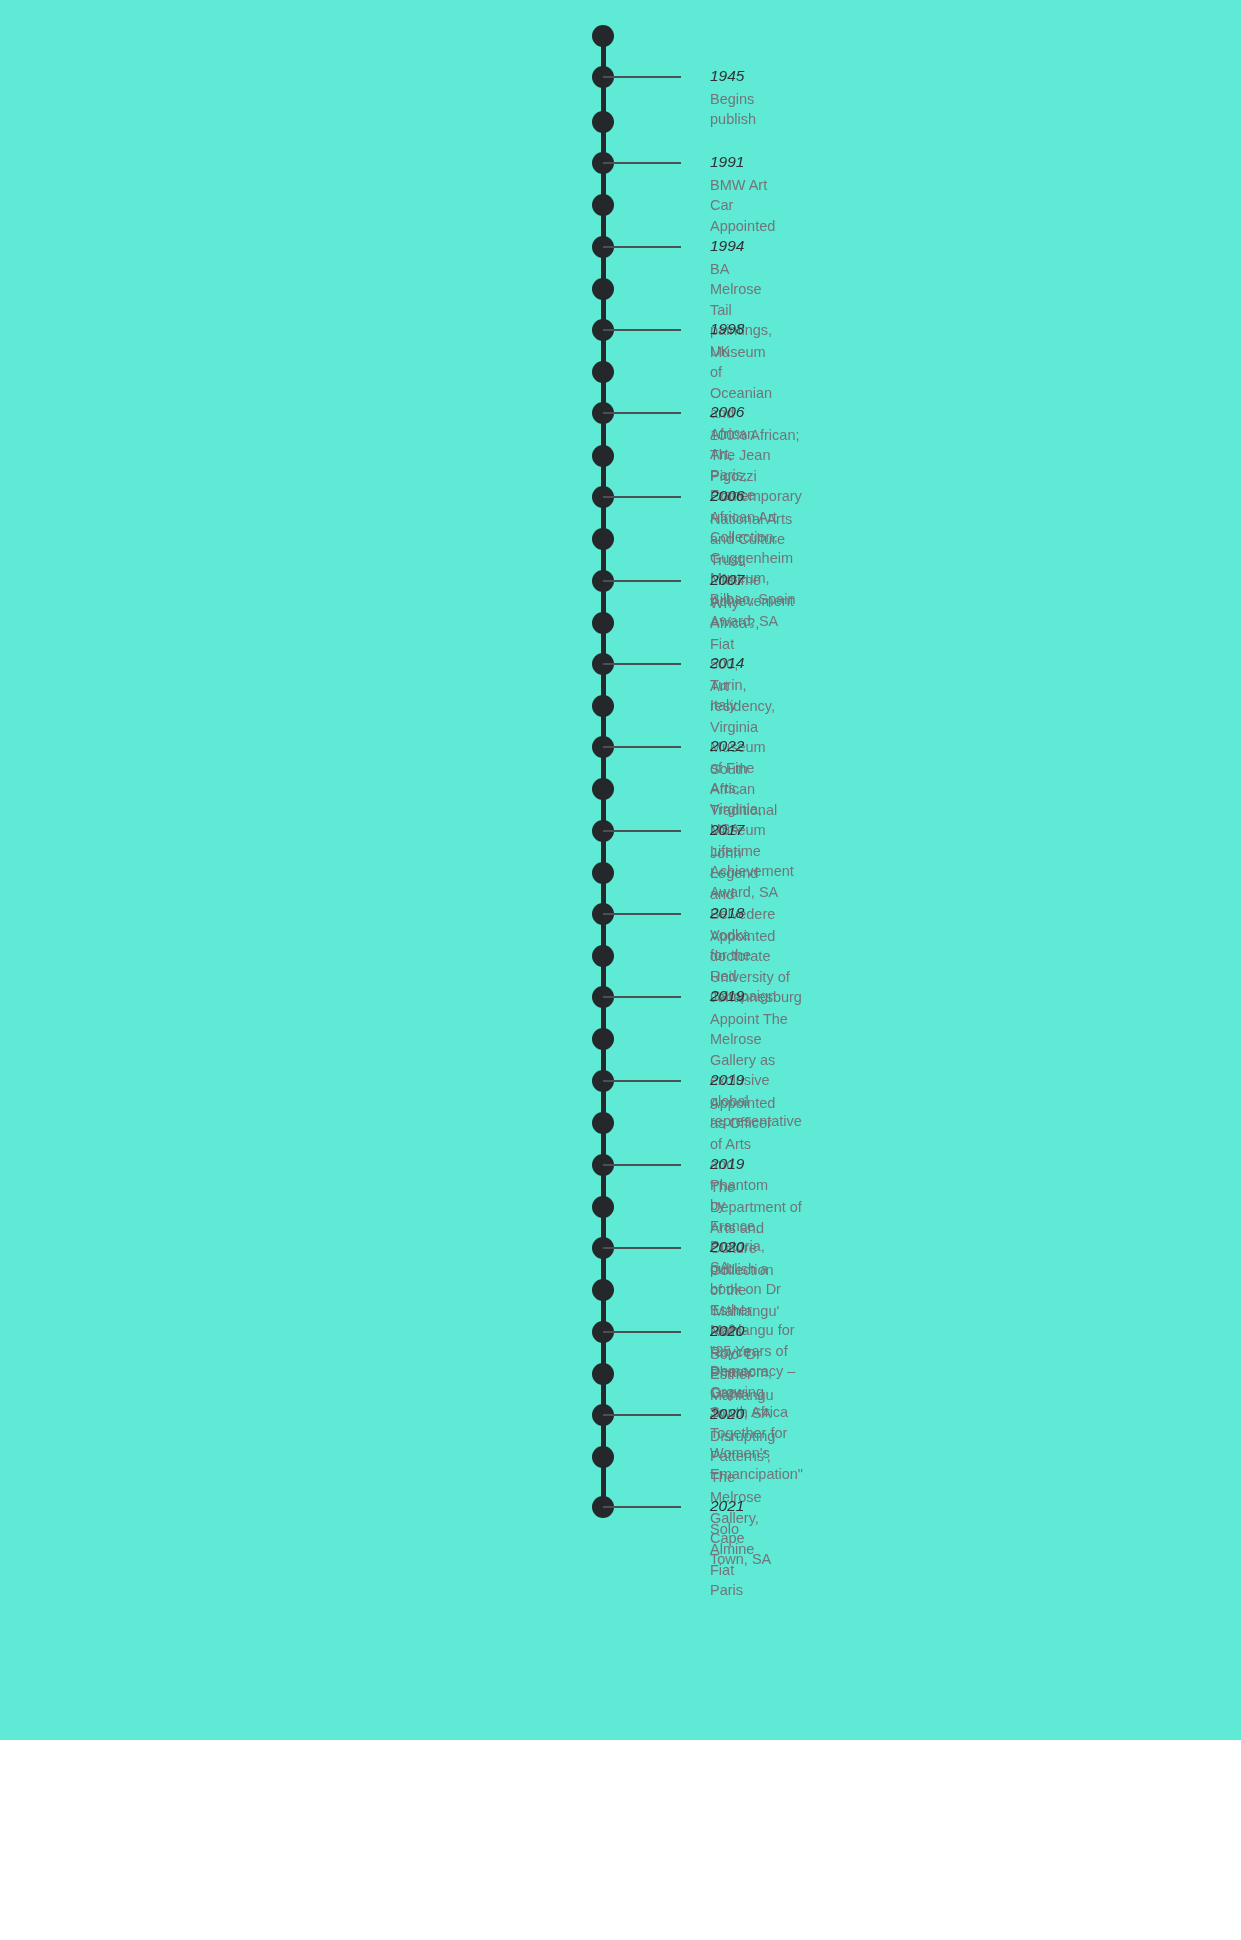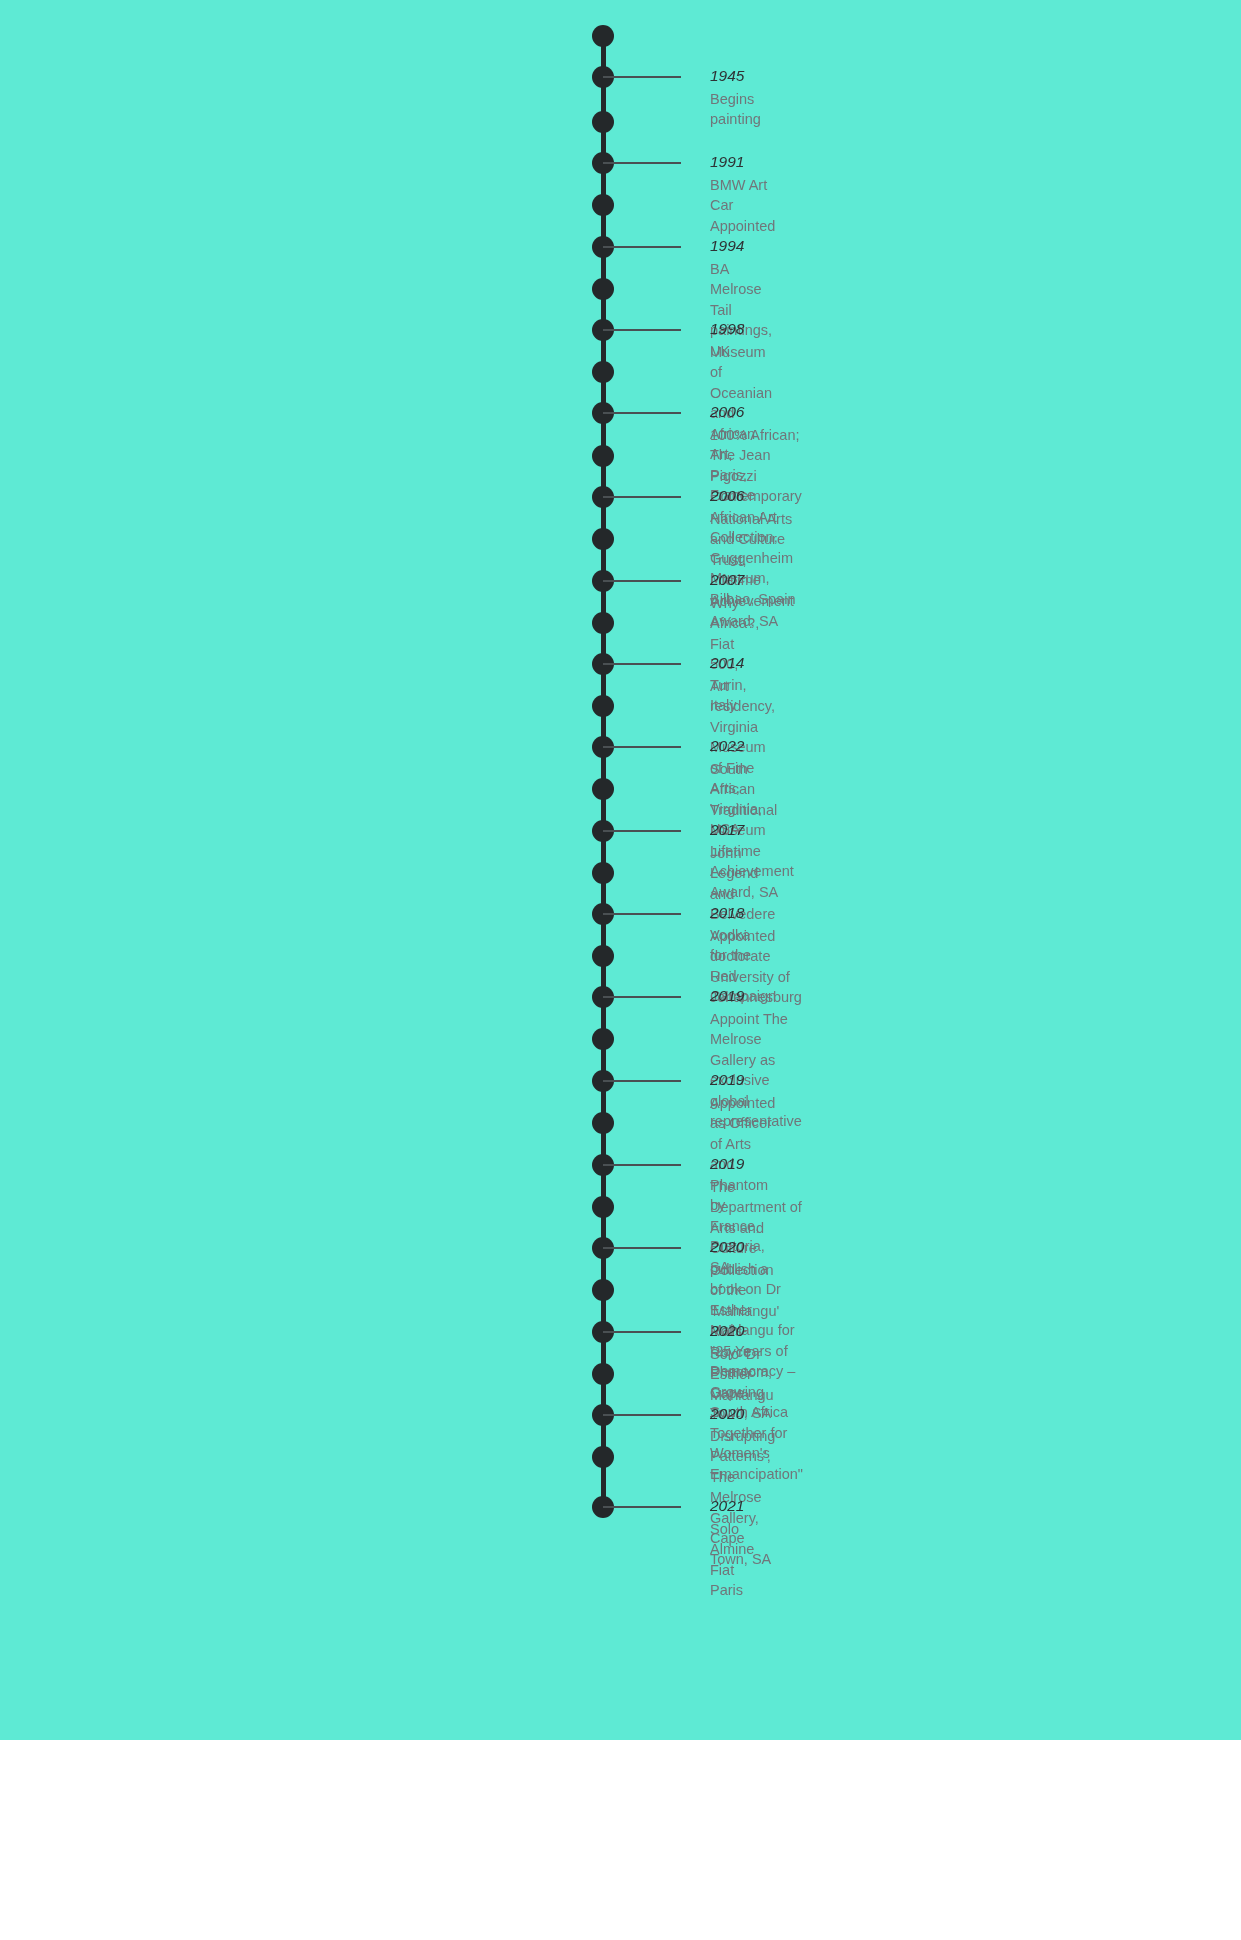--- a/index.html
+++ b/index.html
@@ -84,21 +84,21 @@
   <div id="spine" style="background: rgb(36, 40, 42);"></div>
   <div id="entries-container">
       <div class="tl-entry" style="top: 36px;">
         <div class="node-dot" style="background: rgb(36, 40, 42);"></div>
       </div>
       <div class="tl-entry" style="top: 77px;">
         <div class="node-dot" style="background: rgb(36, 40, 42);"></div>
         <div class="connector right" style="background: rgb(74, 80, 83);"></div>
         <div class="entry-text right">
           <span class="year">1945</span>
-          <span class="desc">Begins painting</span>
+          <span class="desc">Begins publish</span>
         </div>
       </div>
       <div class="tl-entry" style="top: 122px;">
         <div class="node-dot" style="background: rgb(36, 40, 42);"></div>
       </div>
       <div class="tl-entry" style="top: 163px;">
         <div class="node-dot" style="background: rgb(36, 40, 42);"></div>
         <div class="connector right" style="background: rgb(74, 80, 83);"></div>
         <div class="entry-text right">
           <span class="year">1991</span>

